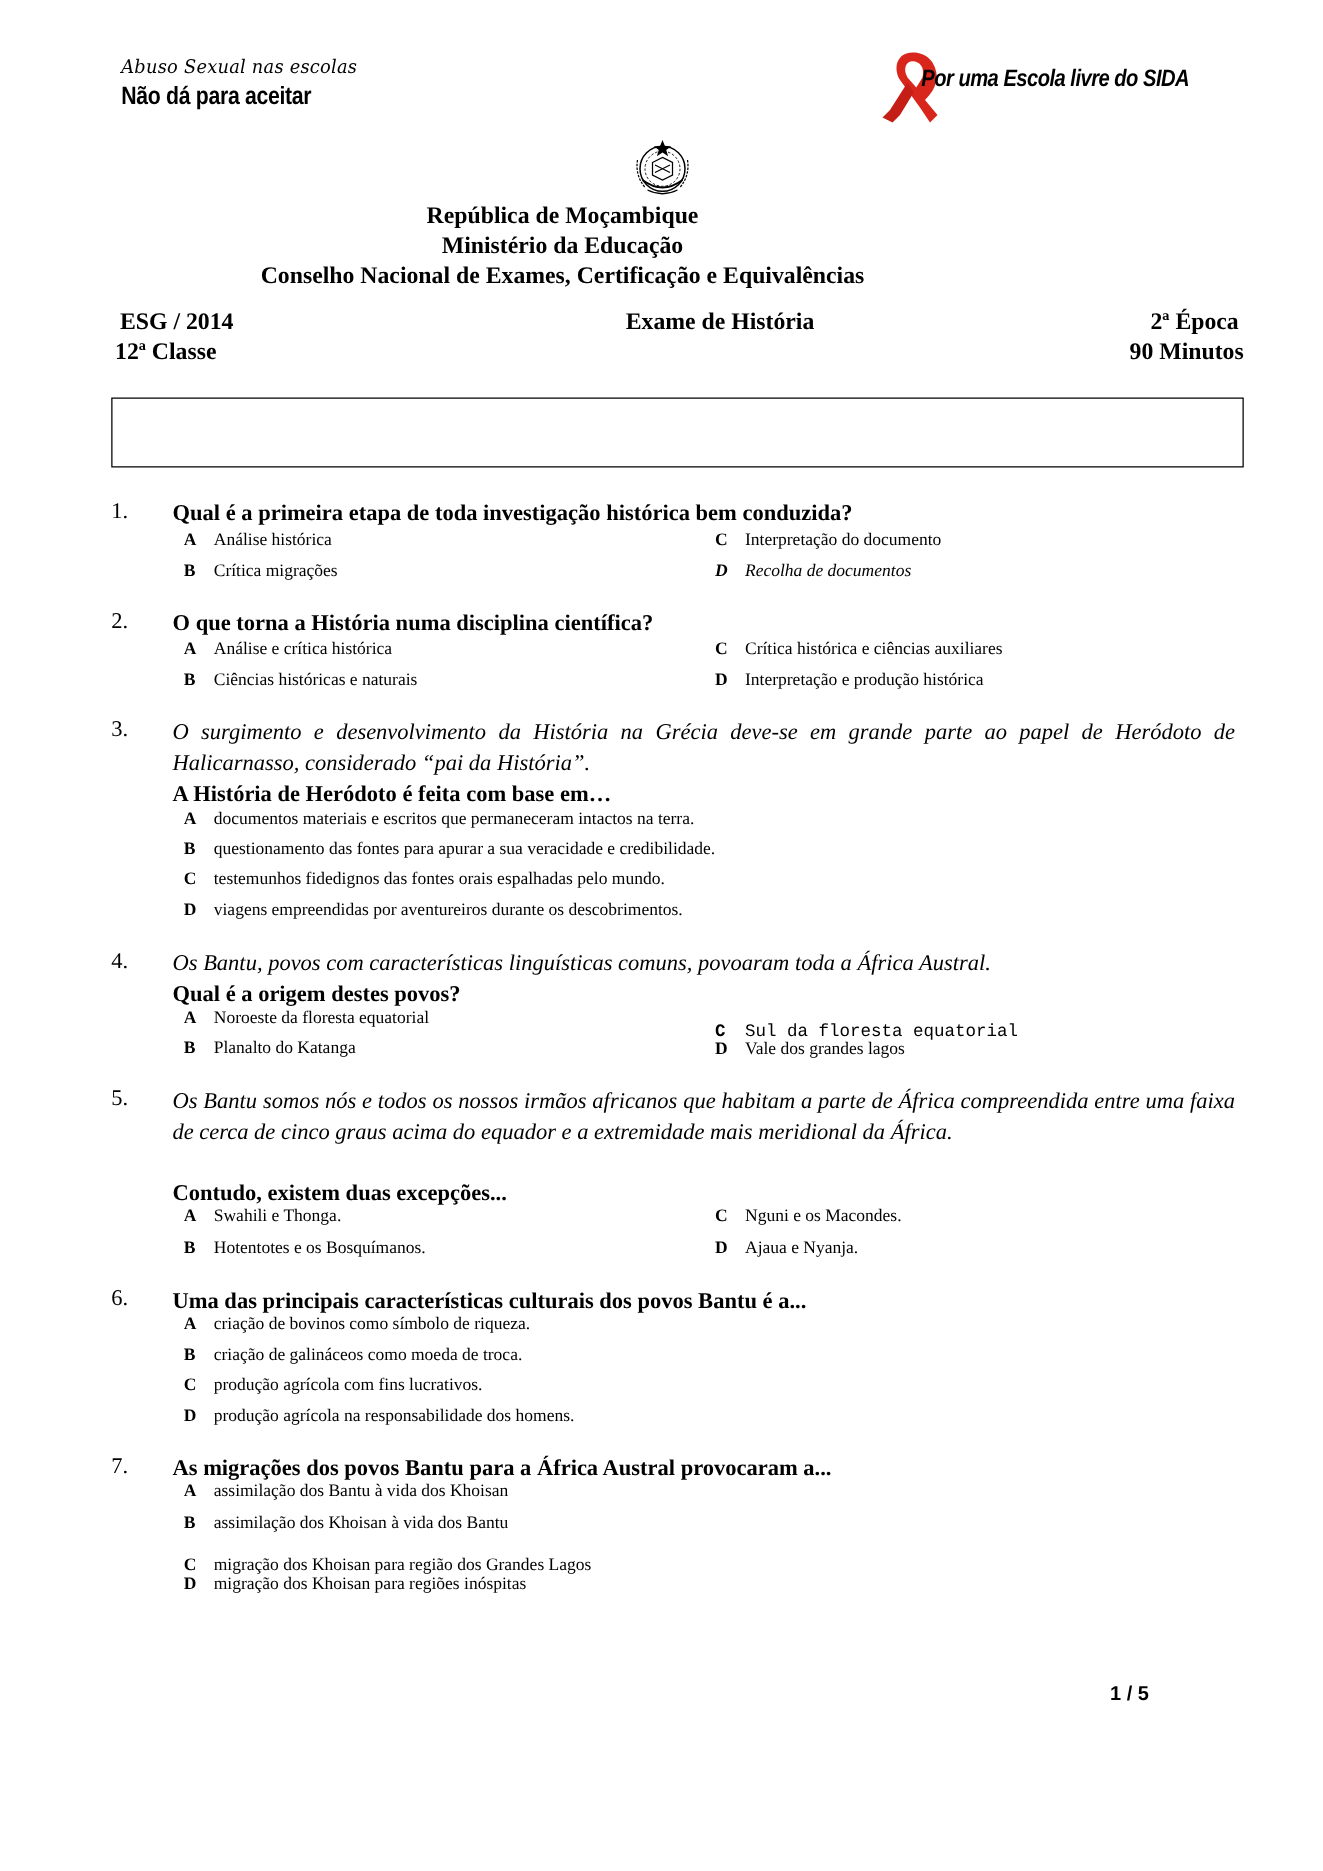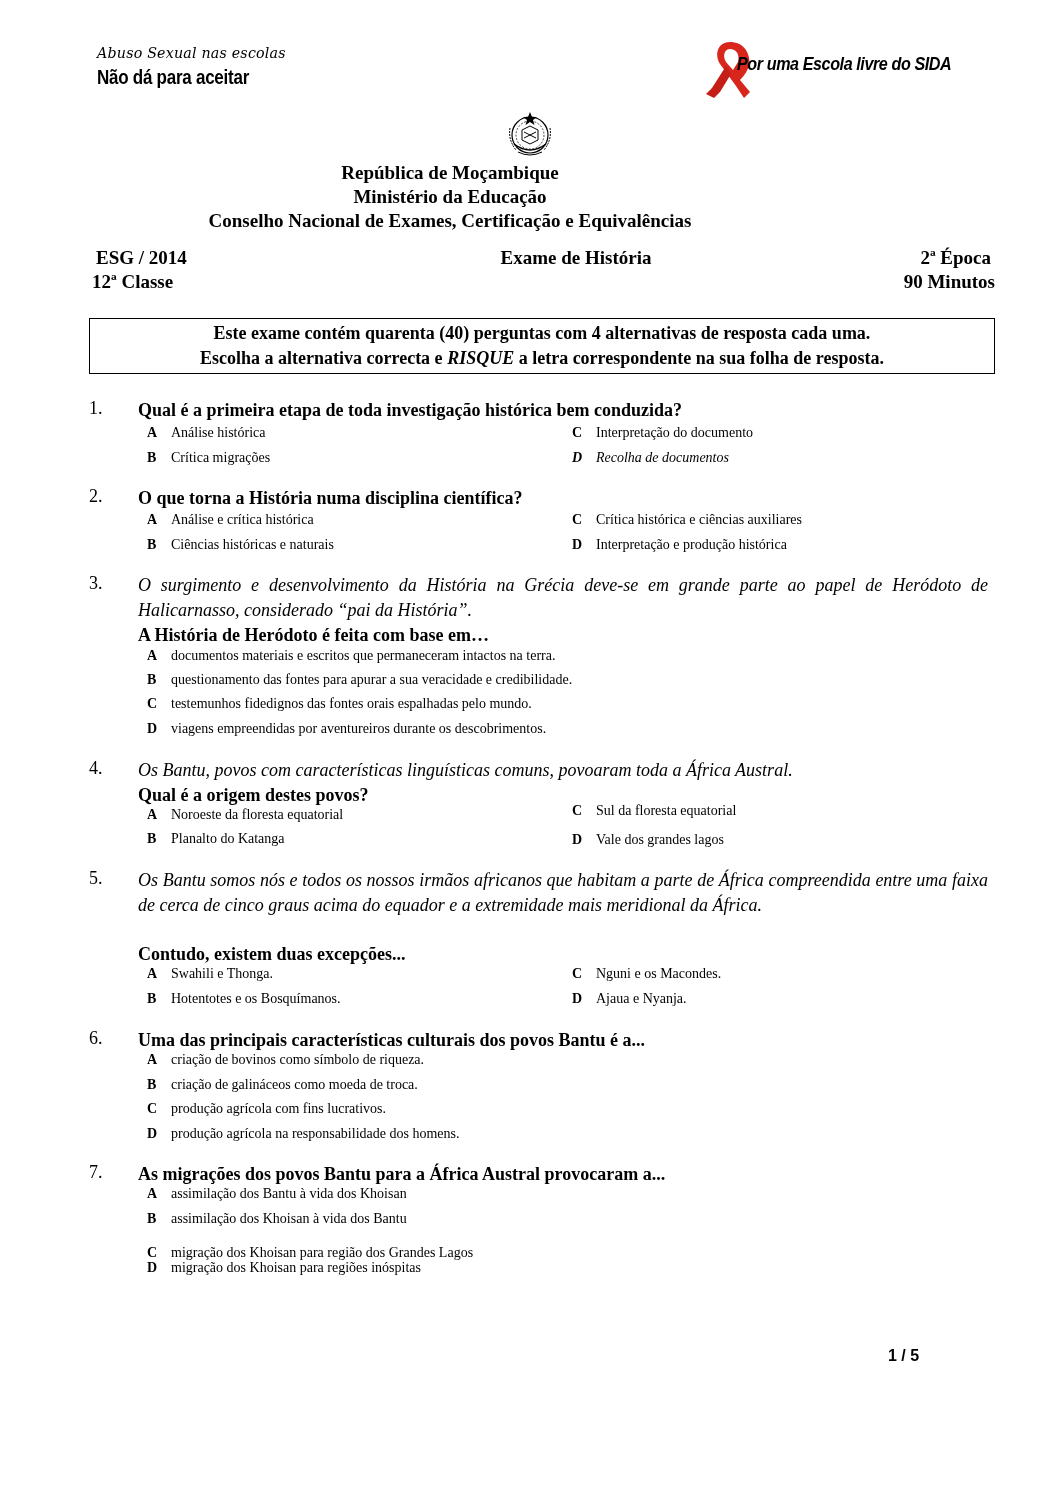--- a/index.html
+++ b/index.html
@@ -63,22 +63,20 @@
 <div class="abs center-line" id="hdr2">Ministério da Educação</div>
 <div class="abs center-line" id="hdr3">Conselho Nacional de Exames, Certificação e Equivalências</div>
 
 <div class="abs meta" id="esg">ESG / 2014</div>
 <div class="abs meta" id="classe">12ª Classe</div>
 <div class="abs meta" id="exame">Exame de História</div>
 <div class="abs meta" id="epoca">2ª Época</div>
 <div class="abs meta" id="minutos">90 Minutos</div>
 
 <div class="abs" id="instr-box">
-  <div class="abs instr" id="instr1">Este exame contém quarenta (40) perguntas com 4 alternativas de resposta cada uma.</div>
-  <div class="abs instr" id="instr2"><span>Escolha a alternativa correcta e </span><i>RISQUE</i><span> a letra correspondente na sua folha de resposta.</span></div>
 </div>
 
 <div class="abs q" style="top:398px;">
   <div class="qnum">1.</div>
   <div class="qtext bold">Qual é a primeira etapa de toda investigação histórica bem conduzida?</div>
   <div class="opt optL" style="top:27px;"><span class="letter">A</span><span>Análise histórica</span></div>
   <div class="opt optL" style="top:52px;"><span class="letter">B</span><span>Crítica migrações</span></div>
   <div class="opt optR" style="top:27px;"><span class="letter">C</span><span>Interpretação do documento</span></div>
   <div class="opt optR" style="top:52px;font-style:italic;"><span class="letter">D</span><span>Recolha de documentos</span></div>
 </div>
@@ -101,21 +99,21 @@
   <div class="opt optL" style="top:123px;"><span class="letter">C</span><span>testemunhos fidedignos das fontes orais espalhadas pelo mundo.</span></div>
   <div class="opt optL" style="top:148px;"><span class="letter">D</span><span>viagens empreendidas por aventureiros durante os descobrimentos.</span></div>
 </div>
 
 <div class="abs q" style="top:758px;">
   <div class="qnum">4.</div>
   <div class="qtext ital">Os Bantu, povos com características linguísticas comuns,  povoaram toda a África Austral.</div>
   <div class="qtext bold" style="top:25px;">Qual é a origem destes povos?</div>
   <div class="opt optL" style="top:49px;"><span class="letter">A</span><span>Noroeste da floresta equatorial</span></div>
   <div class="opt optL" style="top:73px;"><span class="letter">B</span><span>Planalto do Katanga</span></div>
-  <div class="opt optR" style="top:45px;"><span class="letter">C</span><span>Sul da floresta equatorial</span></div>
+  <div class="opt optR" style="top:60px;font-family:Liberation Mono, monospace;"><span class="letter">C</span><span>Sul da floresta equatorial</span></div>
   <div class="opt optR" style="top:74px;"><span class="letter">D</span><span>Vale dos grandes lagos</span></div>
 </div>
 
 <div class="abs q" style="top:868px;">
   <div class="qnum">5.</div>
   <div class="qtext ital">Os Bantu somos nós e todos os nossos irmãos africanos que habitam a parte de África compreendida entre uma faixa de cerca de cinco graus acima do equador e a extremidade mais meridional da África.</div>
   <div class="qtext bold" style="top:74px;">Contudo, existem duas excepções...</div>
   <div class="opt optL" style="top:98px;"><span class="letter">A</span><span>Swahili e Thonga.</span></div>
   <div class="opt optL" style="top:123px;"><span class="letter">B</span><span>Hotentotes e os Bosquímanos.</span></div>
   <div class="opt optR" style="top:98px;"><span class="letter">C</span><span>Nguni e os Macondes.</span></div>

